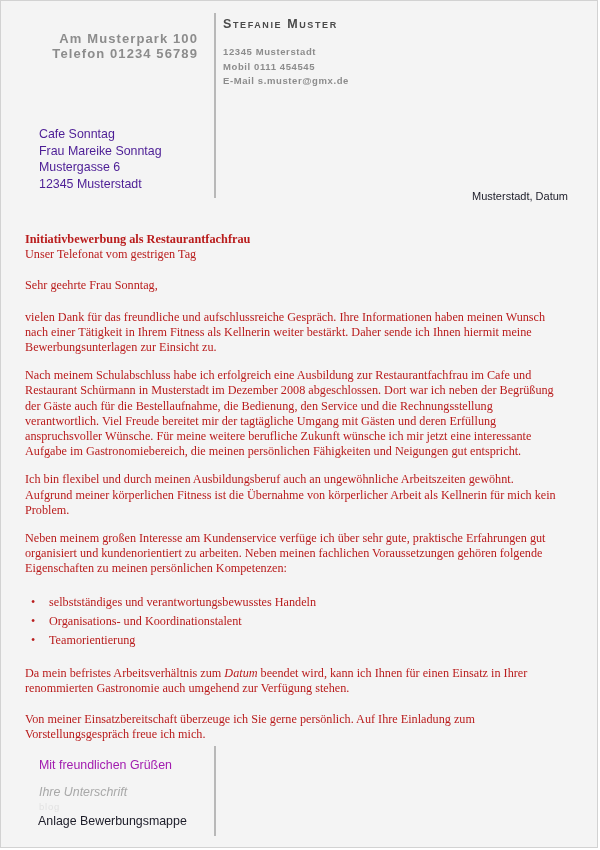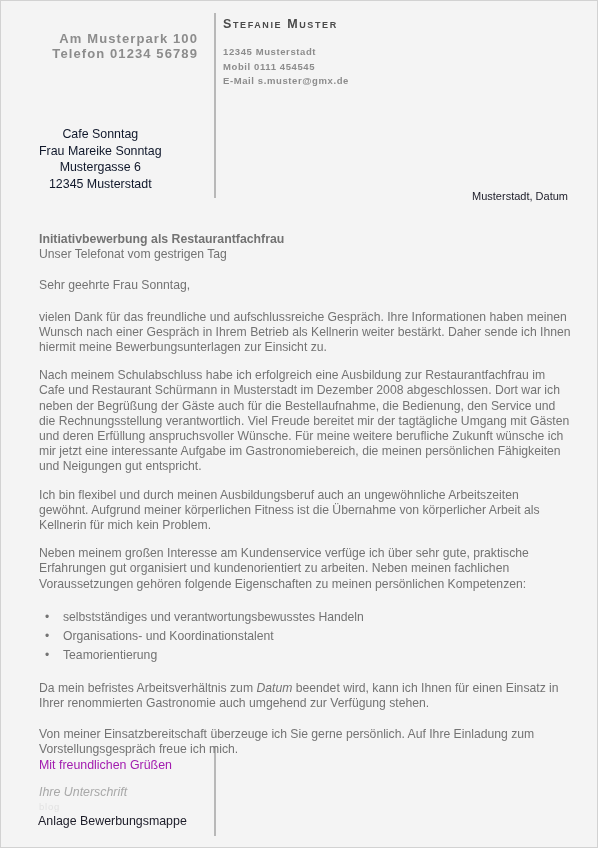--- a/index.html
+++ b/index.html
@@ -73,43 +73,43 @@
     letter-spacing: 1.6px;
     margin-bottom: 13px;
     line-height: 15px;
   }
 
   
   .recipient {
     position: absolute;
     left: 38px;
     top: 125px;
-    color: #0f172a;
+    color: #4c1d95;
     font-size: 12.4px;
     line-height: 16.6px;
-    text-align: center;
   }
 
   .date-line {
     position: absolute;
     right: 29px;
     top: 189px;
     color: #1c1c28;
     font-size: 11px;
   }
 
   
   .body-area {
     position: absolute;
-    left: 38px;
+    left: 24px;
     top: 231px;
     width: 532px;
-    color: #737373;
+    color: #b91c1c;
     font-size: 12.2px;
     line-height: 15.2px;
+    font-family: Liberation Serif, serif;
   }
   .subject {
     font-weight: bold;
     font-size: 12.3px;
   }
   .subject-sub {
     font-size: 12.2px;
   }
   .gap-sm { height: 13px; }
   .gap-md { height: 16px; }
@@ -201,21 +201,21 @@
   <div class="date-line">Musterstadt, Datum</div>
 
   <div class="body-area">
     <div class="subject">Initiativbewerbung als Restaurantfachfrau</div>
     <div class="subject-sub">Unser Telefonat vom gestrigen Tag</div>
 
     <div class="gap-md"></div>
     <p class="para">Sehr geehrte Frau Sonntag,</p>
 
     <div class="gap-md"></div>
-    <p class="para">vielen Dank für das freundliche und aufschlussreiche Gespräch. Ihre Informationen haben meinen Wunsch nach einer Gespräch in Ihrem Betrieb als Kellnerin weiter bestärkt. Daher sende ich Ihnen hiermit meine Bewerbungsunterlagen zur Einsicht zu.</p>
+    <p class="para">vielen Dank für das freundliche und aufschlussreiche Gespräch. Ihre Informationen haben meinen Wunsch nach einer Tätigkeit in Ihrem Fitness als Kellnerin weiter bestärkt. Daher sende ich Ihnen hiermit meine Bewerbungsunterlagen zur Einsicht zu.</p>
 
     <div class="gap-sm"></div>
     <p class="para">Nach meinem Schulabschluss habe ich erfolgreich eine Ausbildung zur Restaurantfachfrau im Cafe und Restaurant Schürmann in Musterstadt im Dezember 2008 abgeschlossen. Dort war ich neben der Begrüßung der Gäste auch für die Bestellaufnahme, die Bedienung, den Service und die Rechnungsstellung verantwortlich. Viel Freude bereitet mir der tagtägliche Umgang mit Gästen und deren Erfüllung anspruchsvoller Wünsche. Für meine weitere berufliche Zukunft wünsche ich mir jetzt eine interessante Aufgabe im Gastronomiebereich, die meinen persönlichen Fähigkeiten und Neigungen gut entspricht.</p>
 
     <div class="gap-sm"></div>
     <p class="para">Ich bin flexibel und durch meinen Ausbildungsberuf auch an ungewöhnliche Arbeitszeiten gewöhnt. Aufgrund meiner körperlichen Fitness ist die Übernahme von körperlicher Arbeit als Kellnerin für mich kein Problem.</p>
 
     <div class="gap-sm"></div>
     <p class="para">Neben meinem großen Interesse am Kundenservice verfüge ich über sehr gute, praktische Erfahrungen gut organisiert und kundenorientiert zu arbeiten. Neben meinen fachlichen Voraussetzungen gehören folgende Eigenschaften zu meinen persönlichen Kompetenzen:</p>
 

